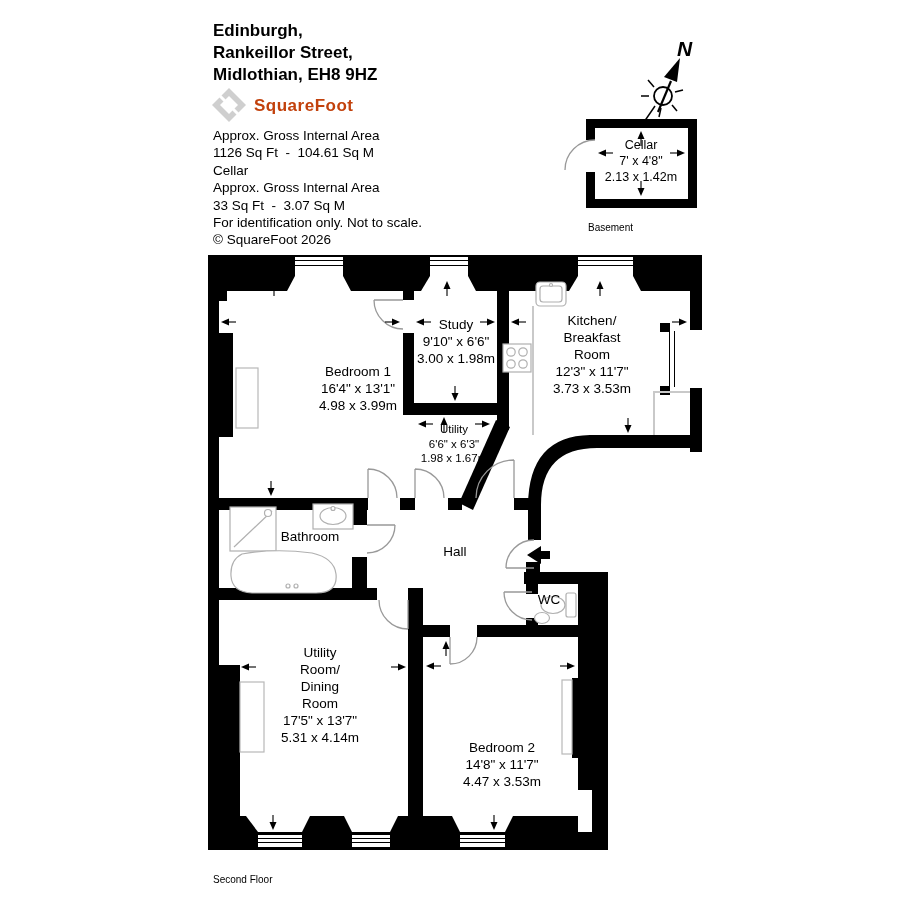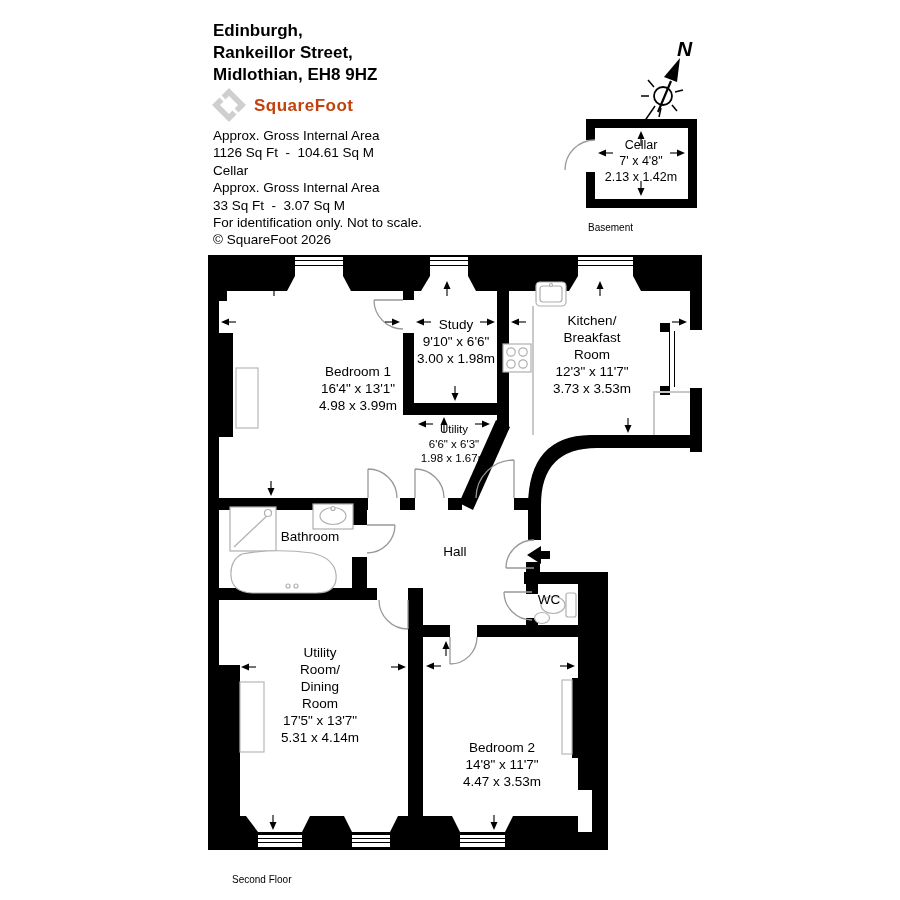--- a/index.html
+++ b/index.html
@@ -281,13 +281,13 @@
   <div>5.31 x 4.14m</div>
 </div>
 
 <div class="room-label" style="left:502px;top:739px;">
   <div>Bedroom 2</div>
   <div>14'8" x 11'7"</div>
   <div>4.47 x 3.53m</div>
 </div>
 
 <div class="floor-label" style="left:588px;top:222px;">Basement</div>
-<div class="floor-label" style="left:213px;top:874px;margin-left:19px;">Second Floor</div>
+<div class="floor-label" style="left:213px;top:874px;">Second Floor</div>
 
 </body></html>

